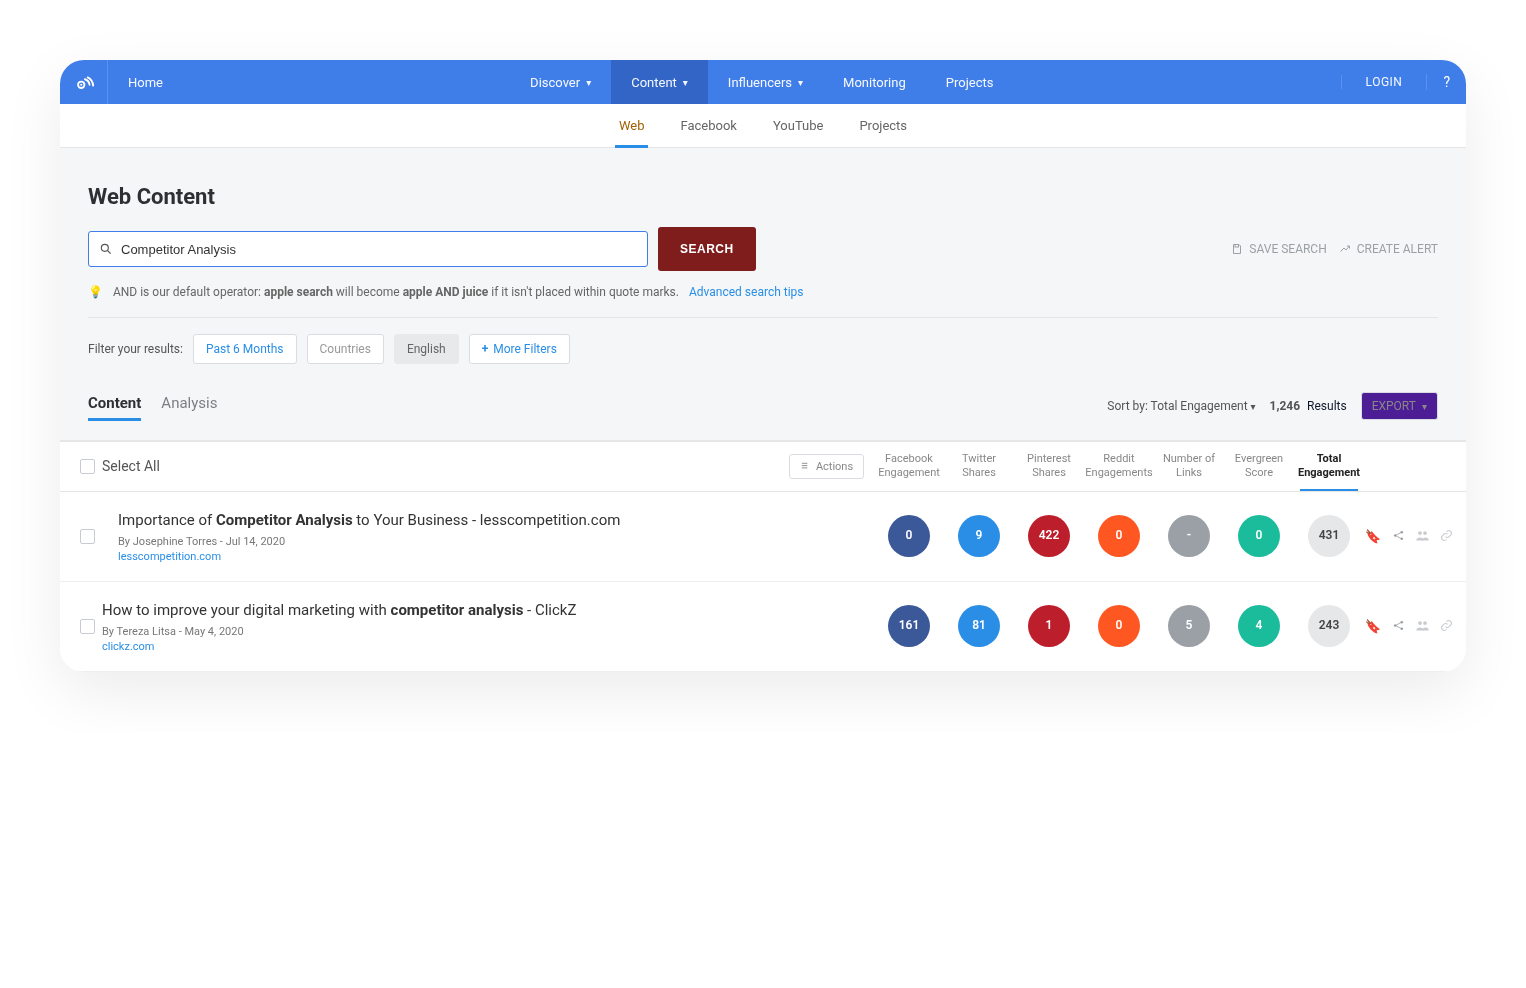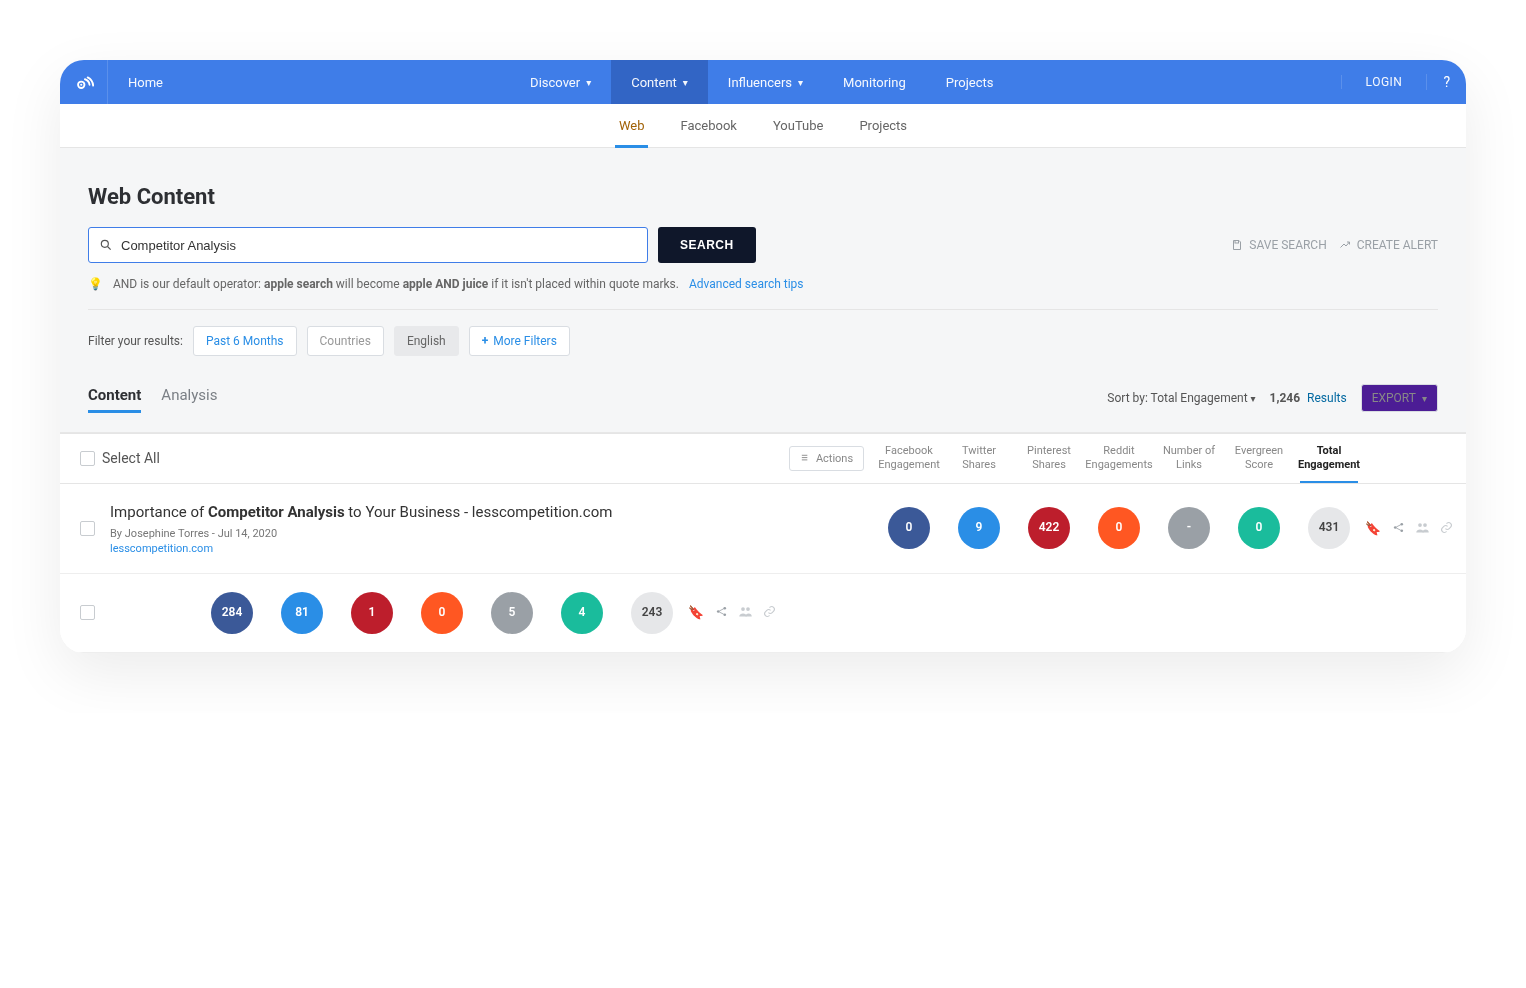--- a/index.html
+++ b/index.html
@@ -24,21 +24,21 @@
   .subtabs .tab.active { color: #a16207; font-weight: 400; }
   .subtabs .tab.active::after { content: ""; position: absolute; left: 0; right: 0; bottom: -1px; height: 3px; background: #2a8ee6; }
 
   
   .main { background: #f5f6f7; padding: 36px 28px 20px; border-bottom: 1px solid #e7e7e7; }
   .pagetitle { font-size: 22px; font-weight: 700; color: #2d2f33; margin-bottom: 18px; }
 
   .searchrow { display: flex; align-items: center; gap: 10px; }
   .searchbox { flex: 0 0 560px; display: flex; align-items: center; border: 1px solid #3f7de8; background: #fff; border-radius: 3px; height: 36px; padding: 0 10px; }
   .searchbox input { border: none; outline: none; font-size: 13px; flex: 1; margin-left: 8px; color: #333; }
-  .searchbtn { background: #0f172a; color: #fff; border: none; border-radius: 3px; height: 36px; padding: 0 22px; font-size: 12px; font-weight: 600; letter-spacing: 0.5px; cursor: pointer; }
+  .searchbtn { background: #7f1d1d; color: #fff; border: none; border-radius: 3px; height: 44px; padding: 0 22px; font-size: 12px; font-weight: 600; letter-spacing: 0.5px; cursor: pointer; }
   .linkbtns { margin-left: auto; display: flex; gap: 12px; color: #9aa0a6; font-size: 12px; }
   .linkbtns .lb { display: flex; align-items: center; gap: 6px; cursor: pointer; }
 
   .hintrow { margin-top: 14px; display: flex; align-items: center; gap: 10px; font-size: 12px; color: #666; }
   .hintrow a { color: #2a8ee6; text-decoration: none; }
   .bulb { color: #f7b500; }
 
   .divider { border-top: 1px solid #e5e5e5; margin-top: 18px; }
 
   .filterrow { margin-top: 16px; display: flex; align-items: center; gap: 10px; font-size: 12px; color: #555; }
@@ -204,21 +204,21 @@
         <div class="rt active">Content</div>
         <div class="rt">Analysis</div>
       </div>
       <div class="rightctrls">
         <span>
           <span>Sort by: Total Engagement</span>
           <span style="font-size:10px;">▾</span>
         </span>
         <span>
           <b>1,246</b>
-          <span style="color:#0369a1;margin-left:4px;">Results</span>
+          <span style="color:#0f172a;margin-left:4px;">Results</span>
         </span>
         <div class="exportbtn">
           <span>EXPORT</span>
           <span style="font-size:10px;">▾</span>
         </div>
       </div>
     </div>
   </div>
 
   <div class="table">
@@ -245,21 +245,21 @@
       <div class="metcol">Number of Links</div>
       <div class="metcol">Evergreen Score</div>
       <div class="metcol active">Total Engagement</div>
       <div class="rowicons"></div>
     </div>
 
     <div class="trow">
       <div class="colcheck">
             <div class="cbx"></div>
           </div>
-      <div class="titleblock" style="margin-left:8px;">
+      <div class="titleblock" style="margin-left:16px;">
         <div class="ttl">
           <span>Importance of </span><b>Competitor Analysis</b><span> to Your Business - lesscompetition.com</span>
         </div>
         <div class="byline">By Josephine Torres - Jul 14, 2020</div>
         <div class="domain">lesscompetition.com</div>
       </div>
       <div class="colactions"></div>
       <div class="metcol">
             <div class="mcircle mc-fb">0</div>
           </div>
@@ -308,23 +308,30 @@
                 </svg>
           </span>
         </div>
       </div>
     </div>
 
     <div class="trow">
       <div class="colcheck">
             <div class="cbx"></div>
           </div>
+      <div class="titleblock">
+        <div class="ttl">
+          <span>How to improve your digital marketing with </span><b>competitor analysis</b><span> - ClickZ</span>
+        </div>
+        <div class="byline">By Tereza Litsa - May 4, 2020</div>
+        <div class="domain">clickz.com</div>
+      </div>
       <div class="colactions"></div>
       <div class="metcol">
-            <div class="mcircle mc-fb">284</div>
+            <div class="mcircle mc-fb">161</div>
           </div>
       <div class="metcol">
             <div class="mcircle mc-tw">81</div>
           </div>
       <div class="metcol">
             <div class="mcircle mc-pin">1</div>
           </div>
       <div class="metcol">
             <div class="mcircle mc-rd">0</div>
           </div>

